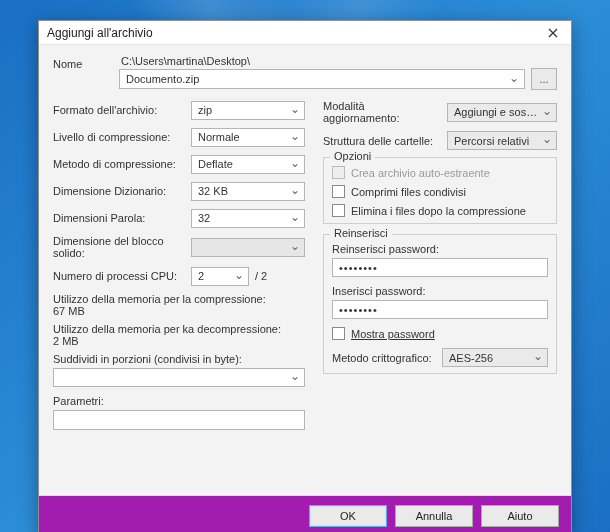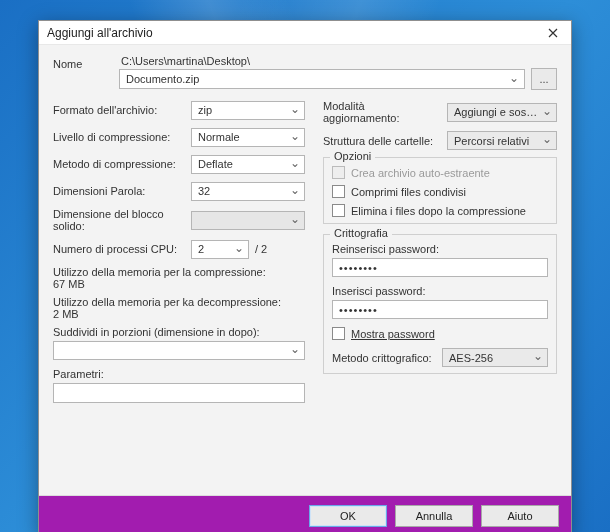--- a/index.html
+++ b/index.html
@@ -241,20 +241,26 @@
               <input class="combo" value="Normale" style="">
             </div>
         </div>
         <div class="frow">
           <div class="flabel">Metodo di compressione:</div>
           <div class="combo-wrap">
               <input class="combo" value="Deflate" style="">
             </div>
         </div>
         <div class="frow">
+          <div class="flabel">Dimensione Dizionario:</div>
+          <div class="combo-wrap">
+              <input class="combo" value="32 KB" style="">
+            </div>
+        </div>
+        <div class="frow">
           <div class="flabel">Dimensioni Parola:</div>
           <div class="combo-wrap">
               <input class="combo" value="32" style="">
             </div>
         </div>
         <div class="frow">
           <div class="flabel">Dimensione del blocco solido:</div>
           <div class="combo-wrap">
               <input class="combo disabled" disabled="" value="" style="">
             </div>
@@ -270,21 +276,21 @@
         <div class="mem-row">
           <span>Utilizzo della memoria per la compressione:</span>
           <span>67 MB</span>
         </div>
         <div class="mem-row">
           <span>Utilizzo della memoria per ka decompressione:</span>
           <span>2 MB</span>
         </div>
 
         <div class="block">
-          <div class="stack-label">Suddividi in porzioni (dimensione in dopo):</div>
+          <div class="stack-label">Suddividi in porzioni (condivisi in byte):</div>
           <div class="combo-wrap">
               <input class="combo" style="background: rgb(255, 255, 255);" value="">
             </div>
         </div>
 
         <div class="block">
           <div class="stack-label">Parametri:</div>
           <input class="full-input" value="" style="">
         </div>
 
@@ -315,21 +321,21 @@
             <div class="chk"></div>
             <span>Comprimi files condivisi</span>
           </div>
           <div class="chk-row">
             <div class="chk"></div>
             <span>Elimina i files dopo la compressione</span>
           </div>
         </div>
 
         <div class="group">
-          <div class="group-title">Crittografia</div>
+          <div class="group-title">Reinserisci</div>
 
           <div class="pw-block">
             <div class="pw-label">Reinserisci password:</div>
             <input class="pw-input" type="password" value="••••••••" style="">
           </div>
           <div class="pw-block">
             <div class="pw-label">Inserisci password:</div>
             <input class="pw-input" type="password" value="••••••••" style="">
           </div>
 

